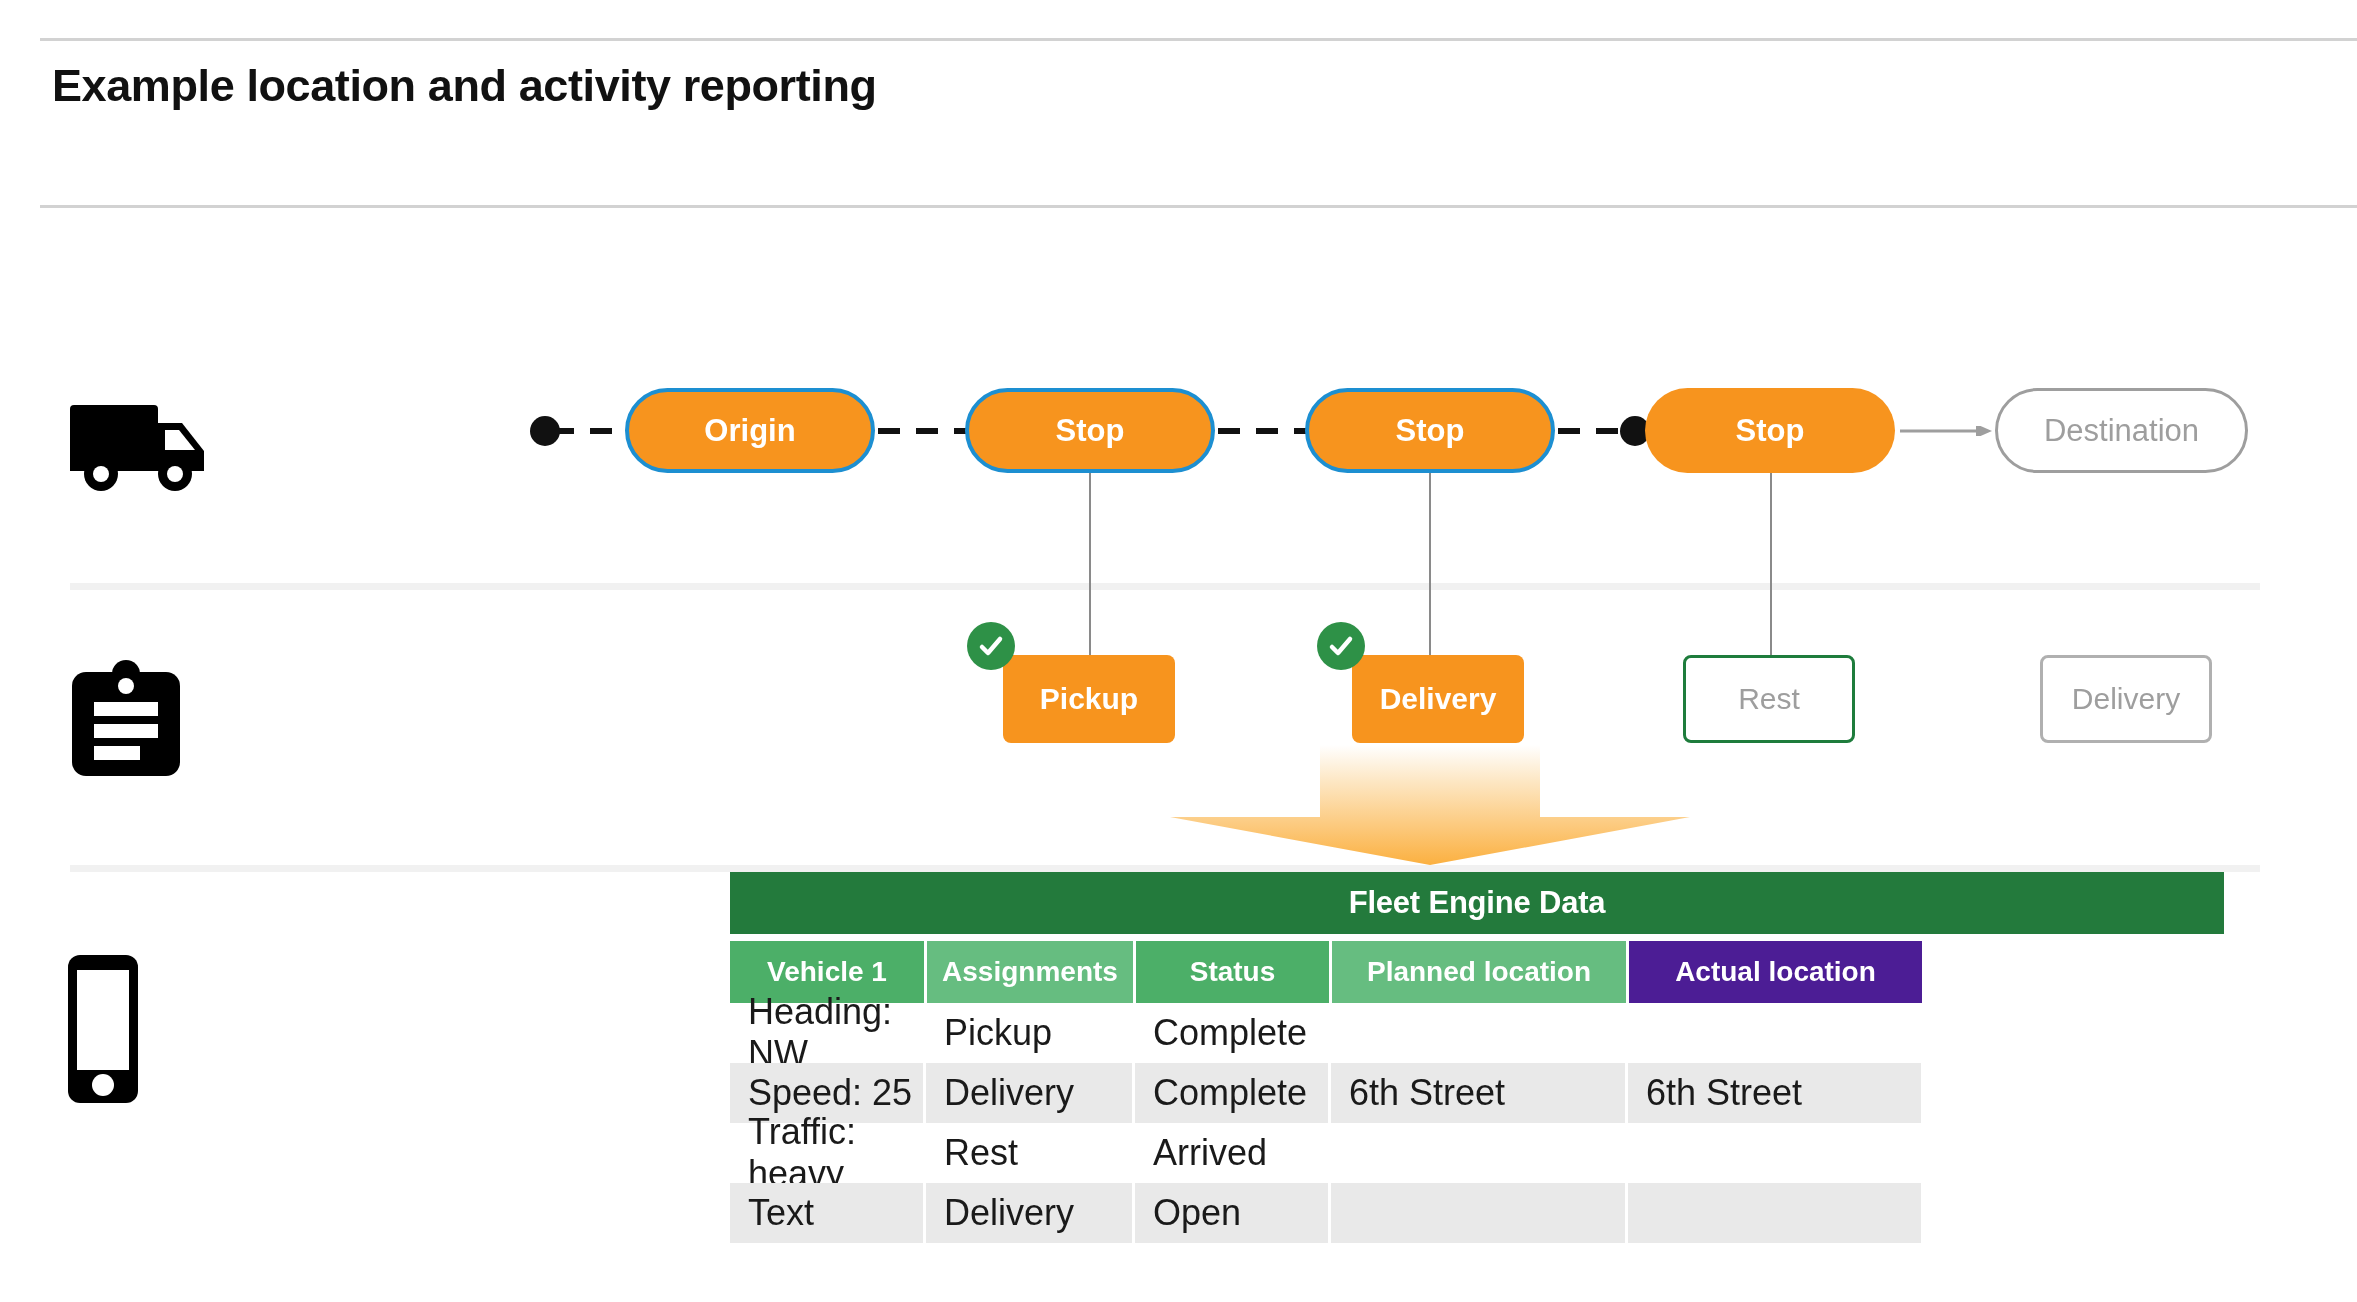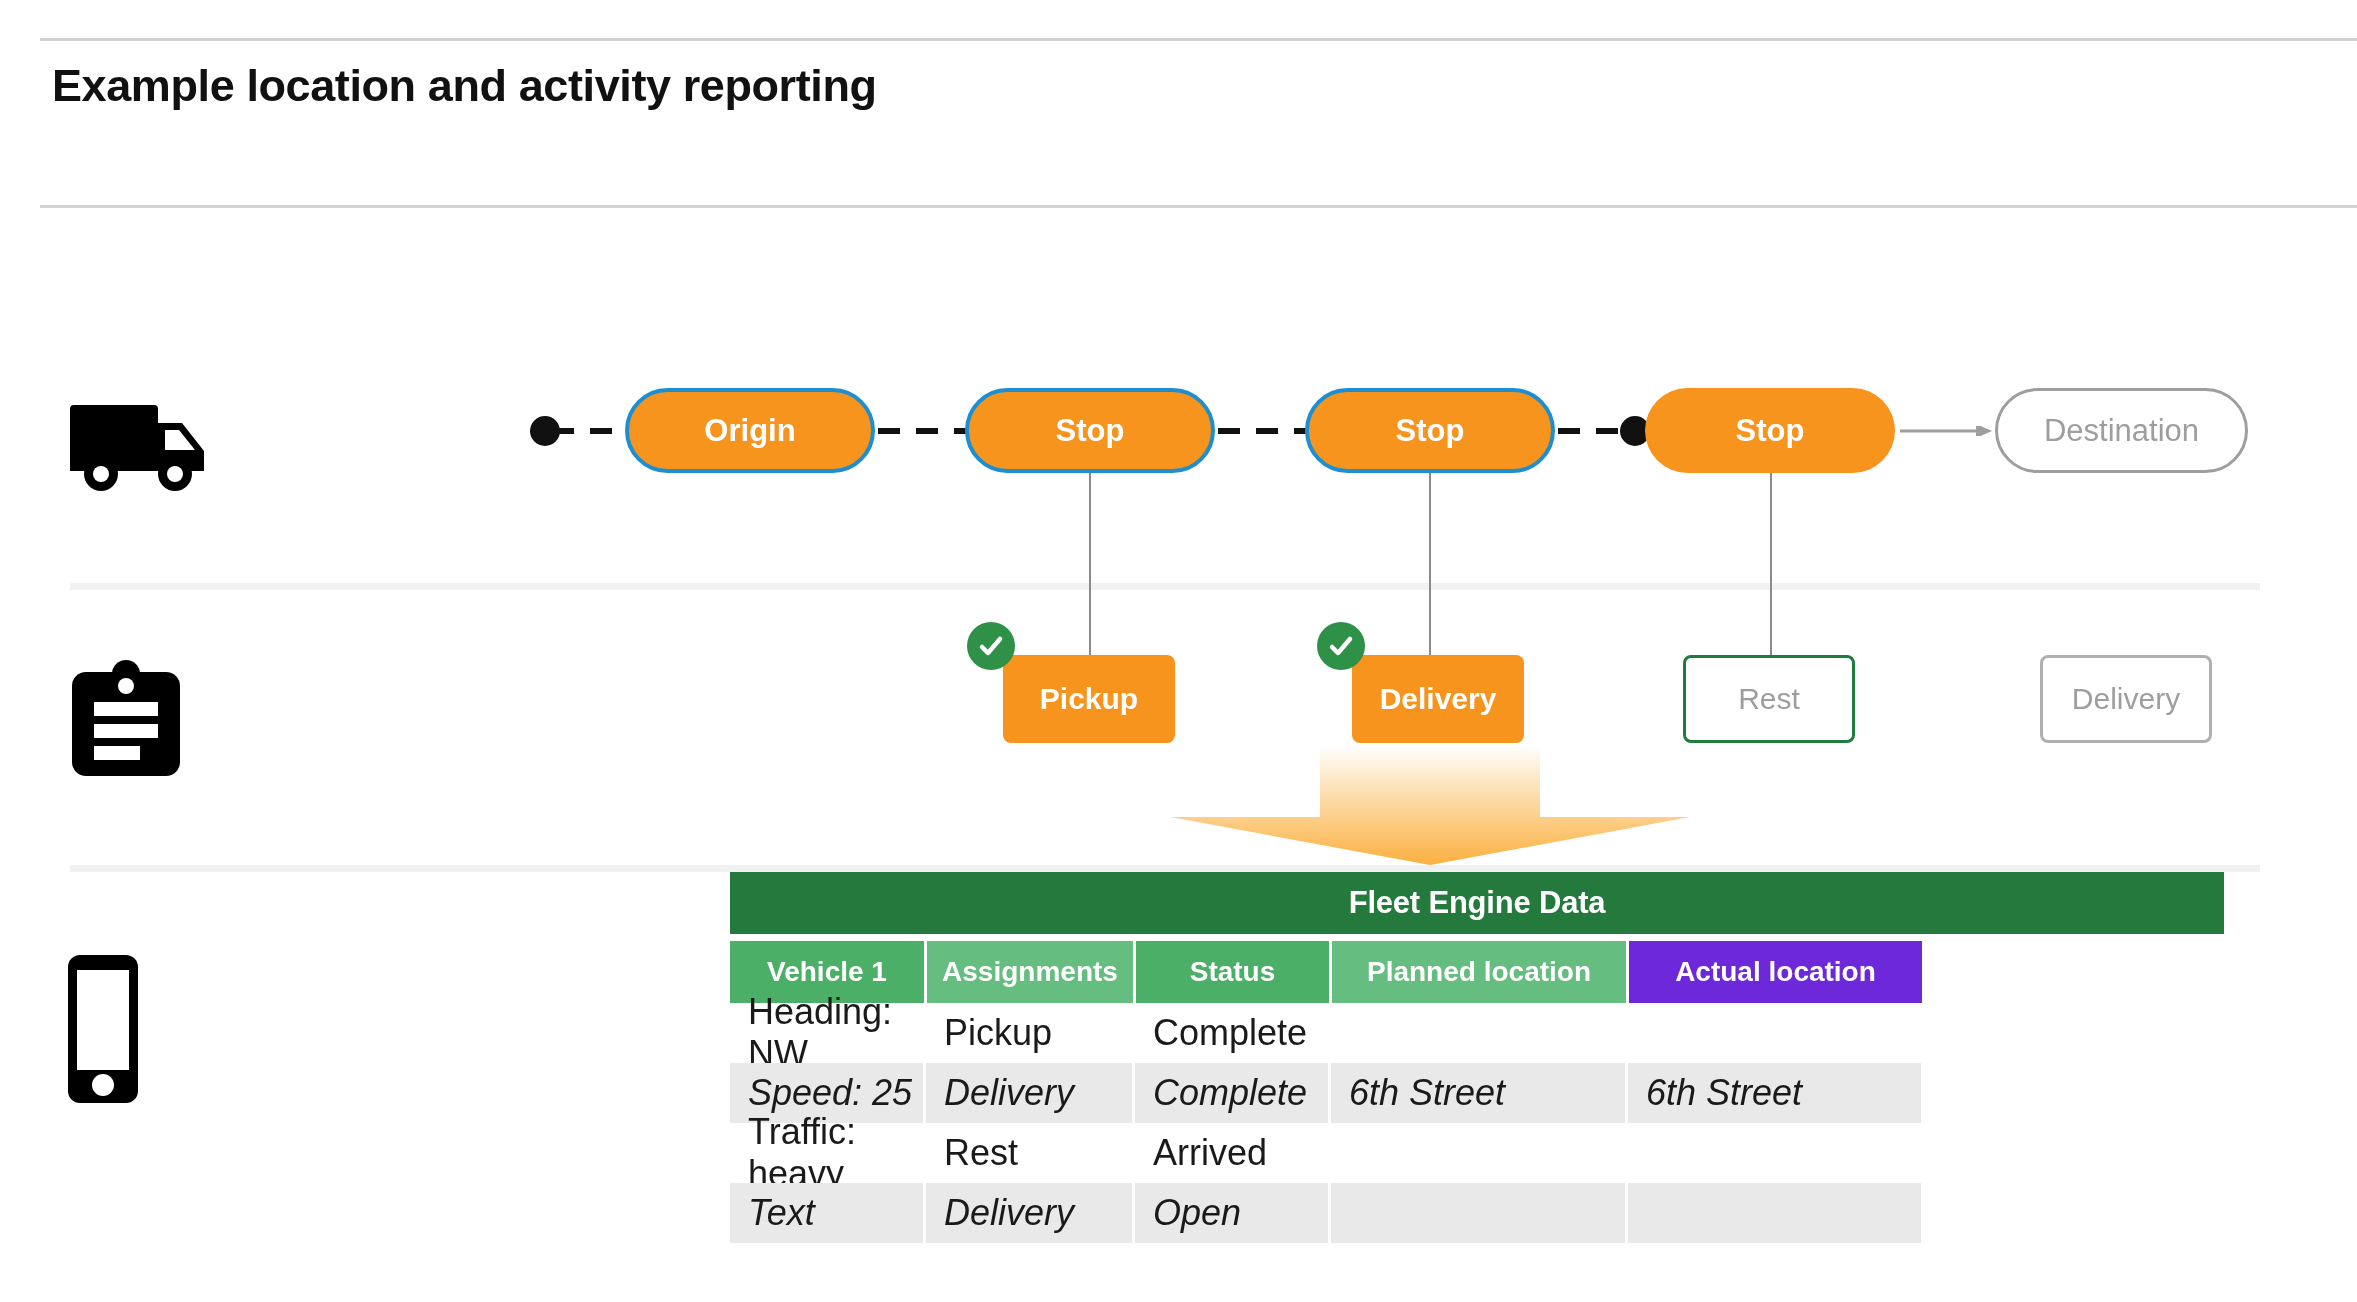--- a/index.html
+++ b/index.html
@@ -104,21 +104,21 @@
     border-right:3px solid #ffffff;
   }
   #table-header .th:last-child{border-right:none;}
   .tbody .tr{display:flex;}
   .tbody .td{
     height:60px;display:flex;align-items:center;
     padding-left:18px;font-size:36px;color:#1a1a1a;box-sizing:border-box;
     border-right:3px solid #ffffff;
   }
   .tbody .td:last-child{border-right:none;}
-  .tbody .tr.alt .td{background:#e9e9e9;font-style:italic;}
+  .tbody .tr.alt .td{background:#e9e9e9;}
   .tbody .tr.plain .td{background:#ffffff;}
 
   
   .c0{width:197px;} .c1{width:209px;} .c2{width:196px;}
   .c3{width:297px;} .c4{width:293px;}
   .tbody .c0{width:196px;} .tbody .c1{width:209px;}
   .tbody .c2{width:196px;} .tbody .c3{width:297px;} .tbody .c4{width:293px;}
 </style>
 </head>
 <body>
@@ -237,21 +237,21 @@
 
 <div id="fleet-table">
 
   <div id="table-title">Fleet Engine Data</div>
 
   <div id="table-header">
     <div class="th c0" style="background:#4CAF68">Vehicle 1</div>
     <div class="th c1" style="background:#66BD80">Assignments</div>
     <div class="th c2" style="background:#4CAF68">Status</div>
     <div class="th c3" style="background:#66BD80">Planned location</div>
-    <div class="th c4" style="background:#6d28d9">Actual location</div>
+    <div class="th c4" style="background:#4c1d95">Actual location</div>
   </div>
 
   <div class="tbody">
     <div class="tr plain">
       <div class="td c0">Heading: NW</div>
       <div class="td c1">Pickup</div>
       <div class="td c2">Complete</div>
     </div>
     <div class="tr alt">
       <div class="td c0">Speed: 25</div>

